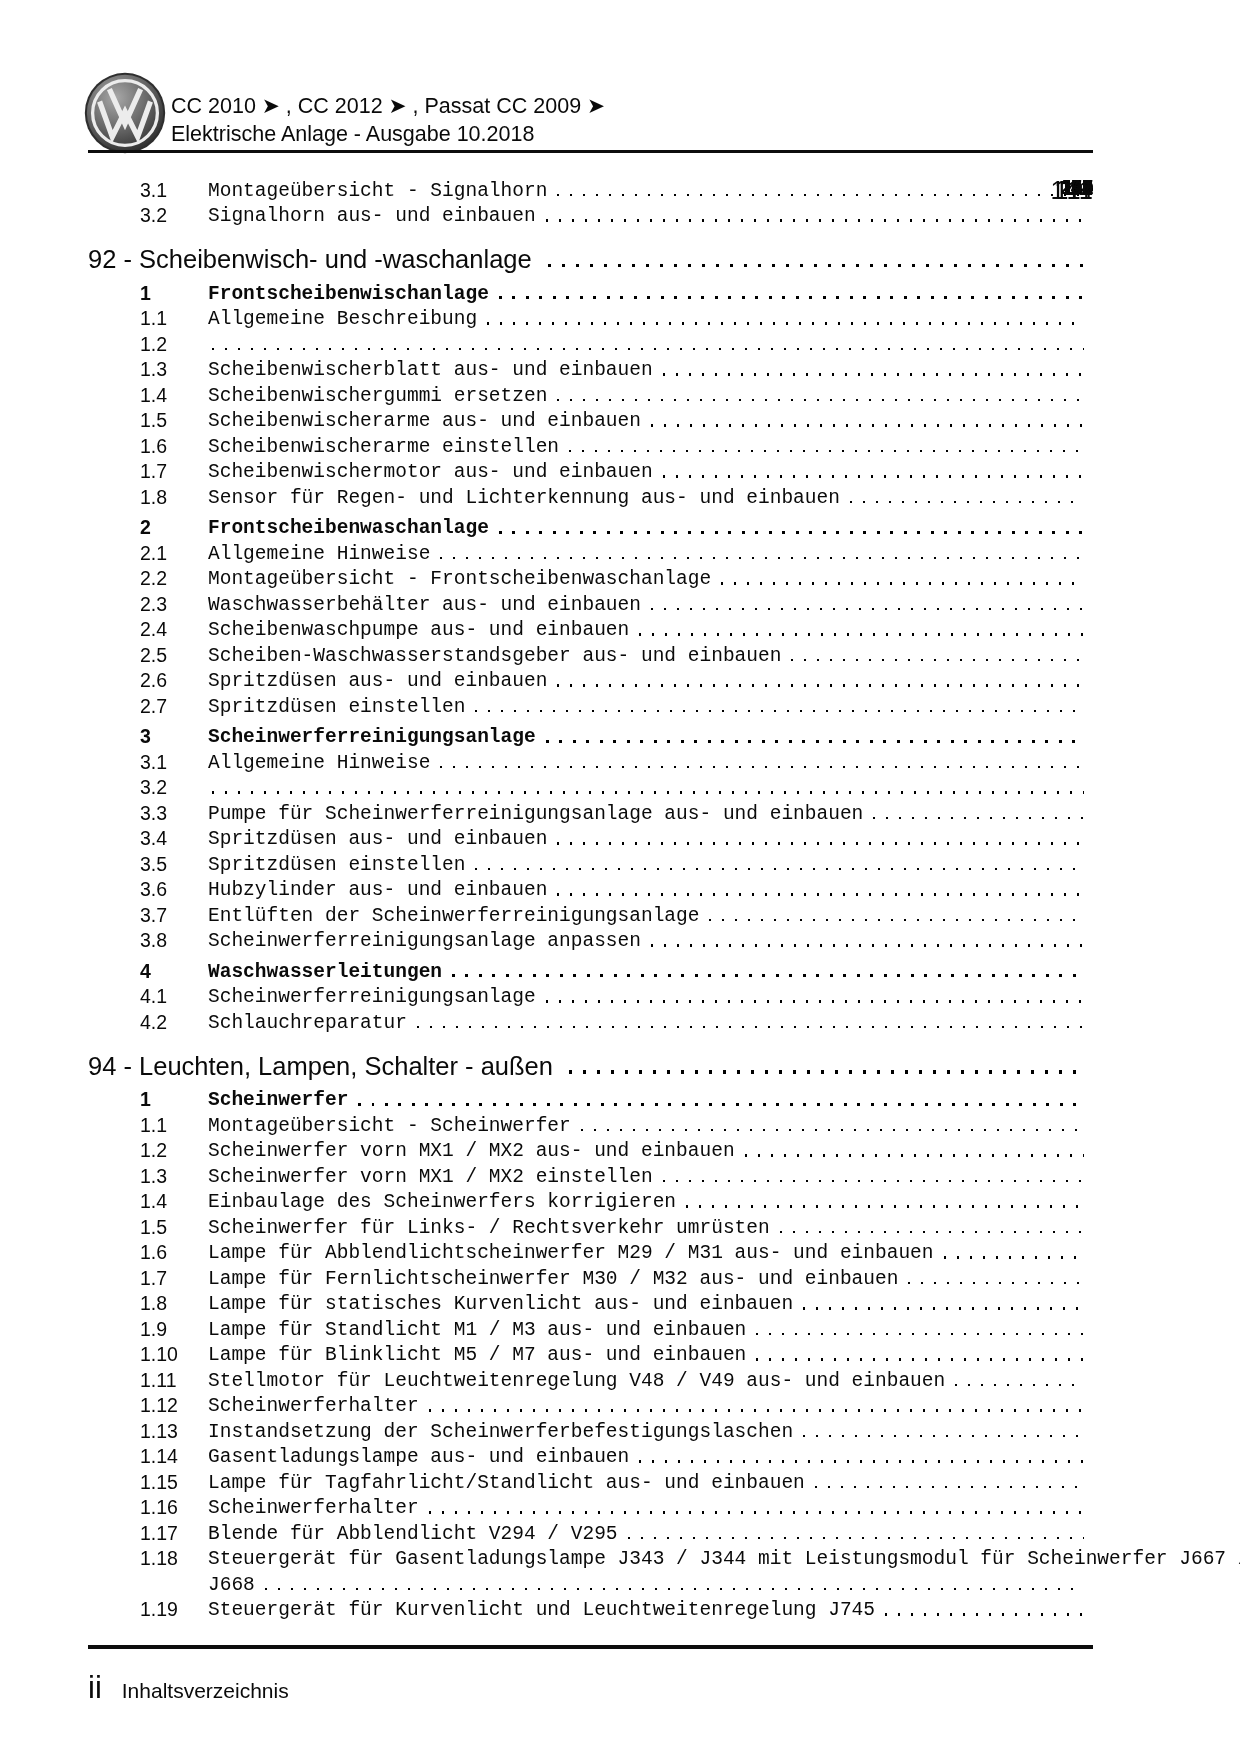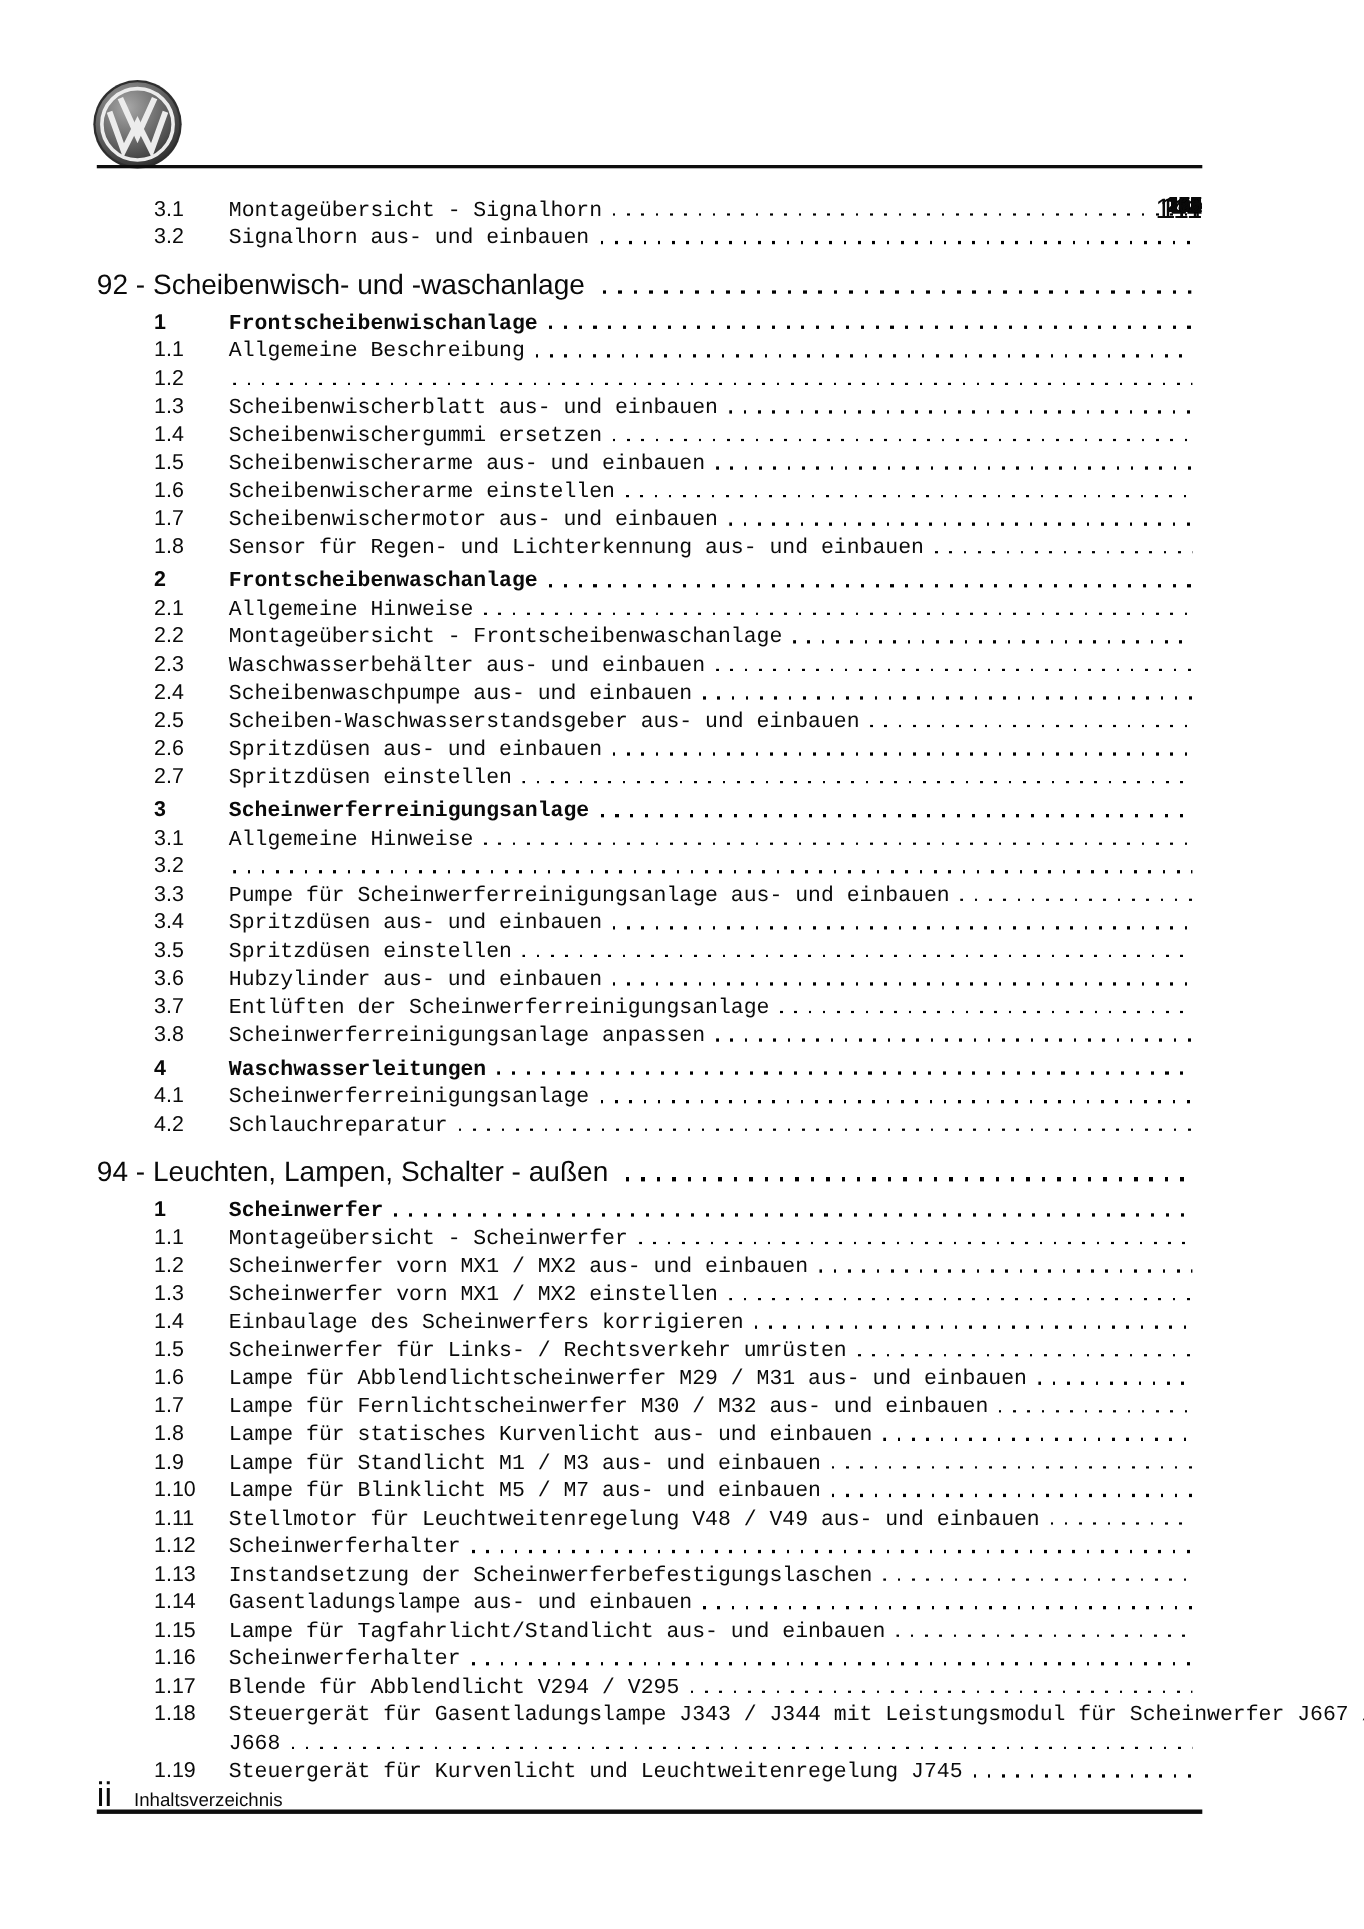--- a/index.html
+++ b/index.html
@@ -37,23 +37,23 @@
   .chapter-heading .chap-label { flex:none; padding-right:8px; }
   .chapter-heading .leader { flex:1 1 auto; position:relative; min-width:14px; }
   .chapter-heading .leader::before {
     content:""; position:absolute; left:8px; right:10px; bottom:7px; height:3.2px;
     background-image:repeating-linear-gradient(to right,#000 0 3.2px,transparent 3.2px 14px);
   }
   .chapter-heading .page { flex:none; min-width:50px; text-align:right; }
 
   
   .footer-rule { position:absolute; left:88px; top:1645px; width:1005px; height:4px; background:#0d0d0d; }
-  .footer { position:absolute; left:88px; top:1613px; display:flex; align-items:baseline; gap:20px; }
+  .footer { position:absolute; left:88px; top:1669px; display:flex; align-items:baseline; gap:20px; }
   .footer .roman { font-size:31px; line-height:38px; }
-  .footer .label { font-size:17px; }
+  .footer .label { font-size:21px; }
 </style>
 </head>
 <body>
 
 <div class="page">
 
   <svg class="logo" viewBox="0 0 100 100" aria-hidden="true">
     <defs>
       <radialGradient id="vwg" cx="38%" cy="30%" r="80%">
         <stop offset="0%" stop-color="#a8a8a8"></stop>
@@ -61,20 +61,24 @@
         <stop offset="100%" stop-color="#262626"></stop>
       </radialGradient>
     </defs>
     <circle cx="50" cy="50" r="49" fill="#2e2e2e"></circle>
     <circle cx="50" cy="50" r="46.5" fill="url(#vwg)"></circle>
     <circle cx="50" cy="50" r="39.5" fill="none" stroke="#ececec" stroke-width="4"></circle>
     <path d="M31 21 L50 63 L69 21" fill="none" stroke="#ececec" stroke-width="6.5" stroke-linecap="butt"></path>
     <path d="M19 36 L34.5 79 L50 48 L65.5 79 L81 36" fill="none" stroke="#ececec" stroke-width="6.5" stroke-linecap="butt"></path>
   </svg>
 
+  <div class="header-text">
+    <div>CC 2010 ➤ , CC 2012 ➤ , Passat CC 2009 ➤</div>
+    <div>Elektrische Anlage - Ausgabe 10.2018</div>
+  </div>
   <div class="header-rule"></div>
 
   <div class="toc">
       <div class="chapter-block">
         <div class="row">
           <span class="num">3.1</span>
           <span class="title">Montageübersicht - Signalhorn</span>
           <span class="leader"></span>
           <span class="page">109</span>
         </div>

